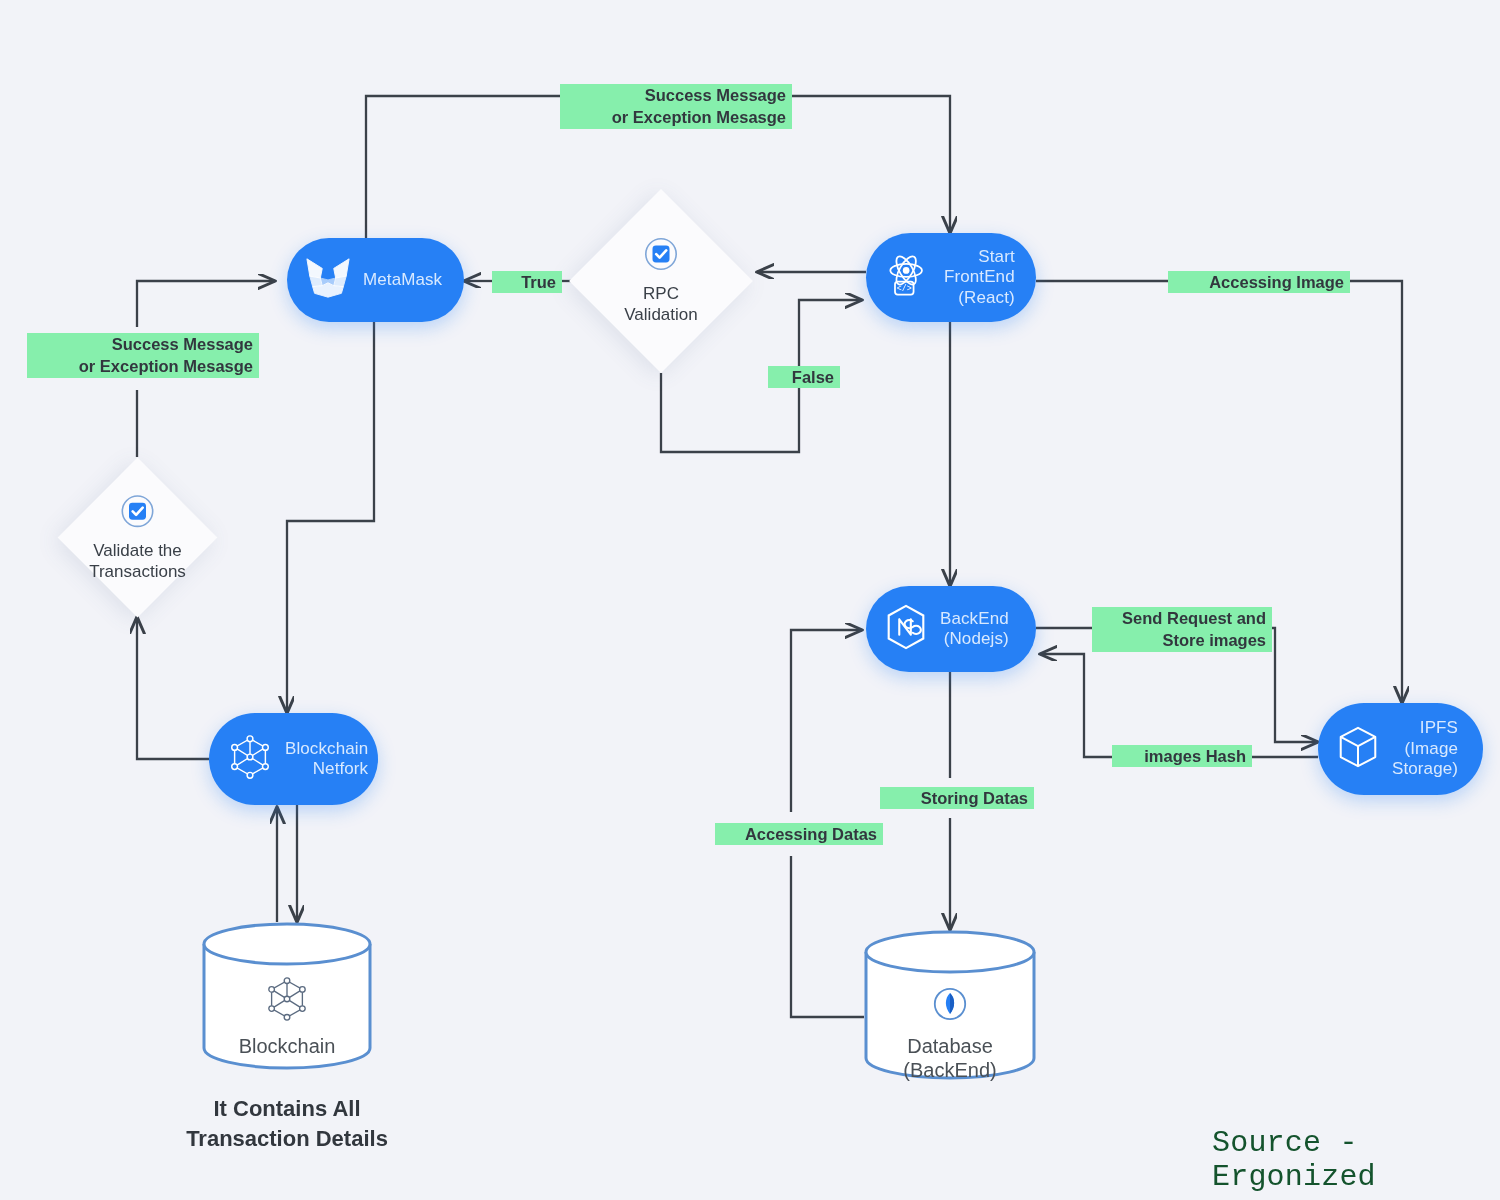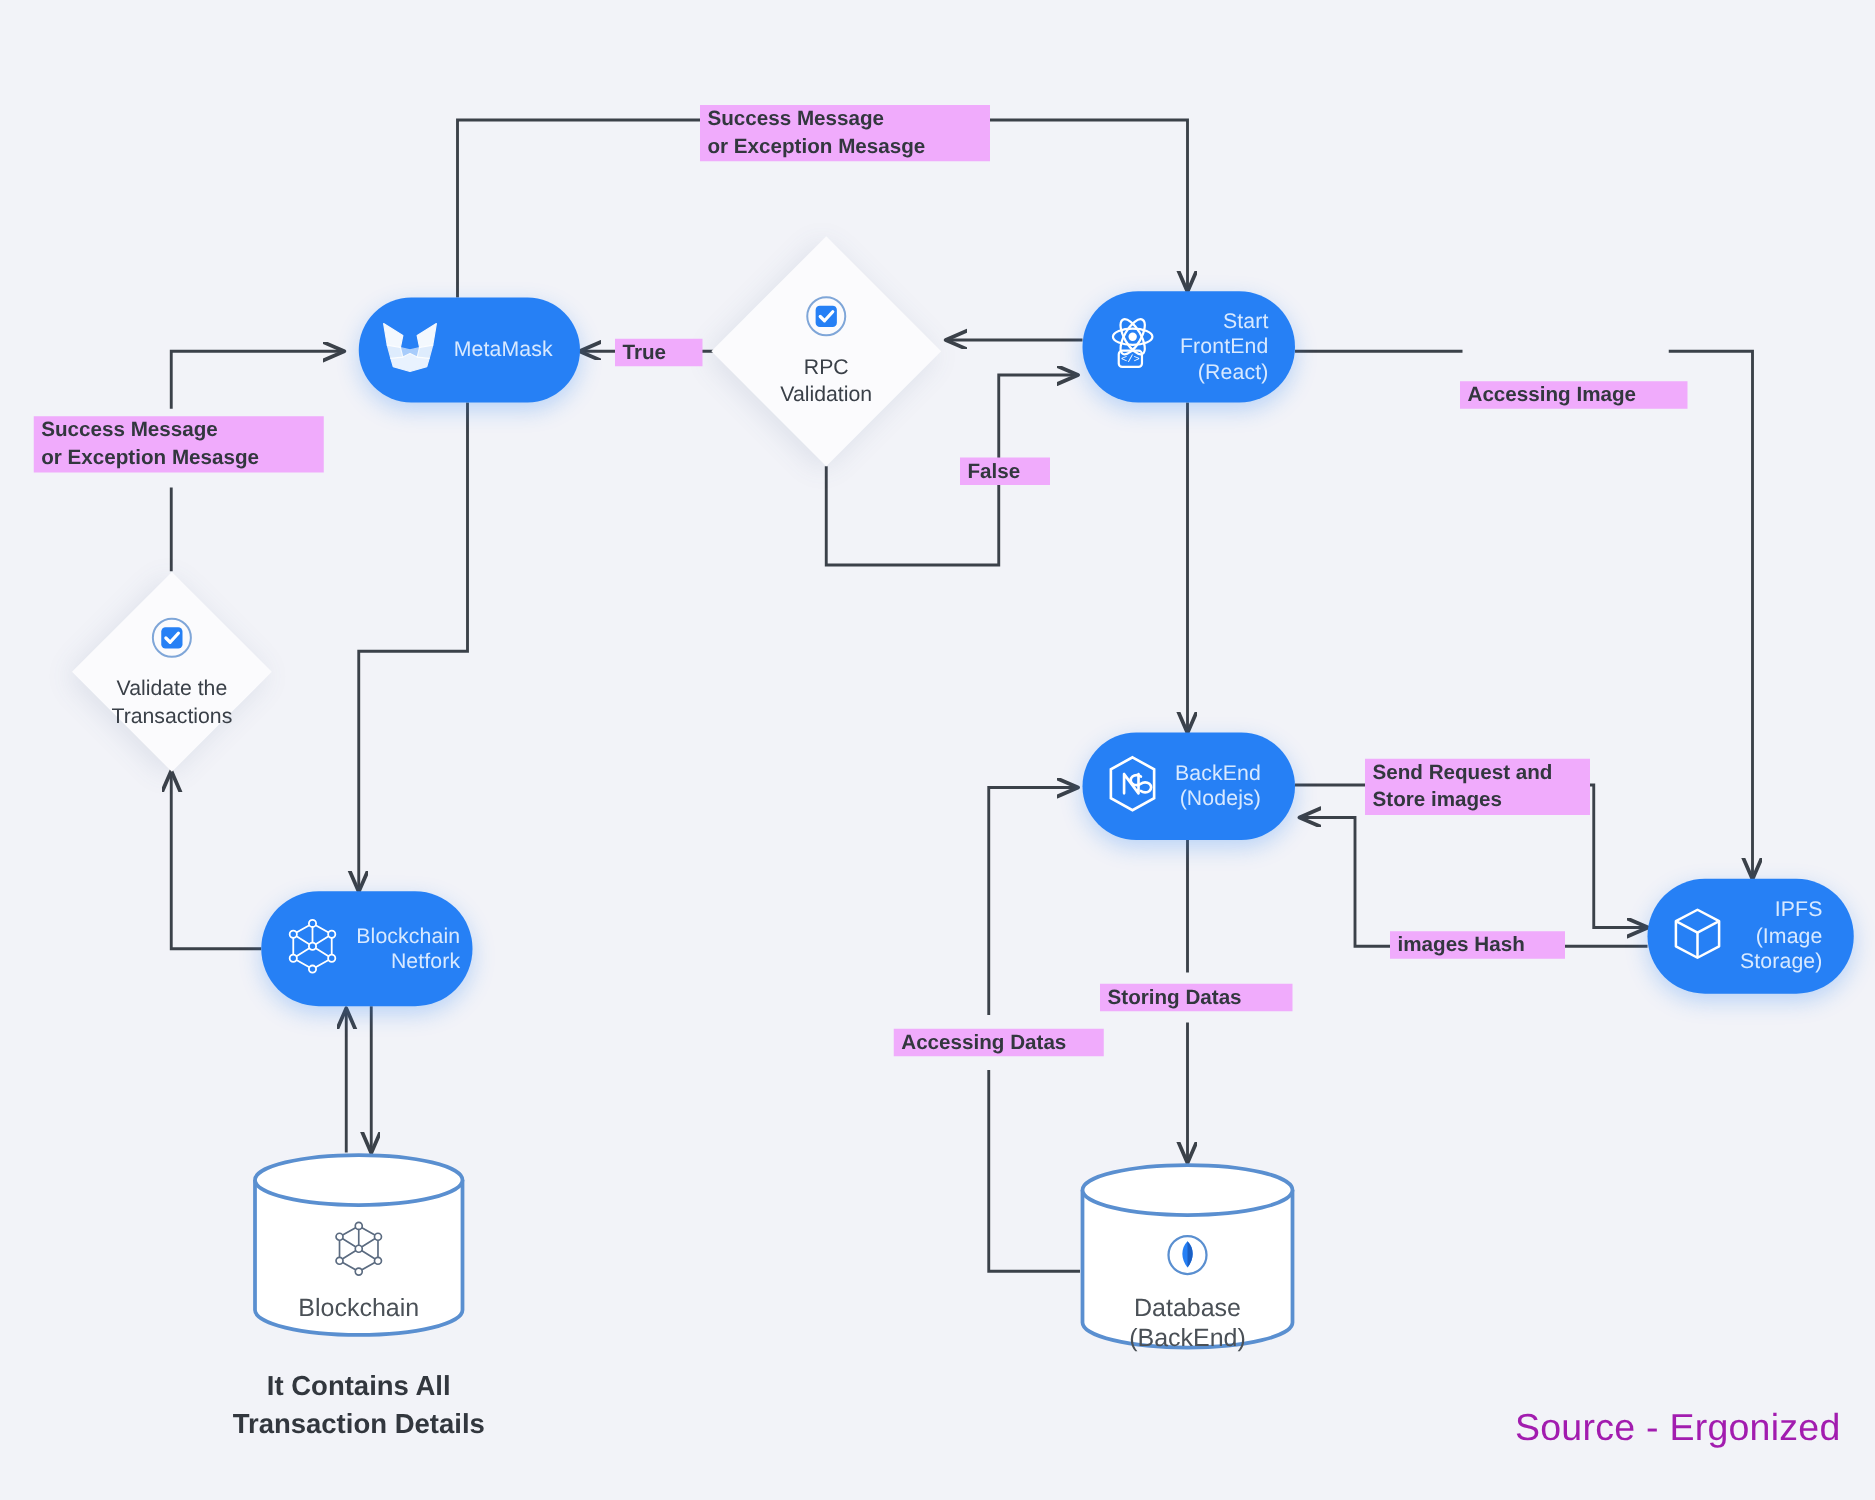--- a/index.html
+++ b/index.html
@@ -100,42 +100,43 @@
     white-space: pre-line;
   }
 
   
   .elabel {
     position: absolute;
     color: #32373e;
     font-size: 16.5px;
     font-weight: bold;
     line-height: 1.35;
-    text-align: left;
-    white-space: pre-line;
-    background: #f0abfc;
+    text-align: right;
+    white-space: pre-line;
+    background: #86efac;
     padding: 0 6px;
   }
 
   .caption {
     position: absolute;
     color: #32373e;
     font-size: 22px;
     font-weight: bold;
     line-height: 1.35;
     text-align: center;
     white-space: pre-line;
   }
 
   .source {
     position: absolute;
-    color: #a21caf;
+    color: #14532d;
     font-size: 30px;
     font-weight: 400;
     letter-spacing: 0.2px;
+    font-family: Liberation Mono, monospace;
   }
 </style>
 </head>
 <body>
 
 <div id="canvas">
 
   <svg id="edges" viewBox="0 0 1500 1200">
     <defs>
       <marker id="arrow" markerWidth="9" markerHeight="9" refX="7.2" refY="3.2" orient="auto" markerUnits="strokeWidth">
@@ -346,21 +347,21 @@
   <div class="elabel" style="left:560px; top:84px; width:220px;">Success Message
 or Exception Mesasge</div>
 
   <div class="elabel" style="left:27px; top:333px; width:220px;">Success Message
 or Exception Mesasge</div>
 
   <div class="elabel" style="left:492px; top:271px; width:58px;">True</div>
 
   <div class="elabel" style="left:768px; top:366px; width:60px;">False</div>
 
-  <div class="elabel" style="left:1168px; top:271px; width:170px;margin-top:34px;">Accessing Image</div>
+  <div class="elabel" style="left:1168px; top:271px; width:170px;">Accessing Image</div>
 
   <div class="elabel" style="left:1092px; top:607px; width:168px;">Send Request and
 Store images</div>
 
   <div class="elabel" style="left:1112px; top:745px; width:128px;">images Hash</div>
 
   <div class="elabel" style="left:880px; top:787px; width:142px;">Storing Datas</div>
 
   <div class="elabel" style="left:715px; top:823px; width:156px;">Accessing Datas</div>
 

